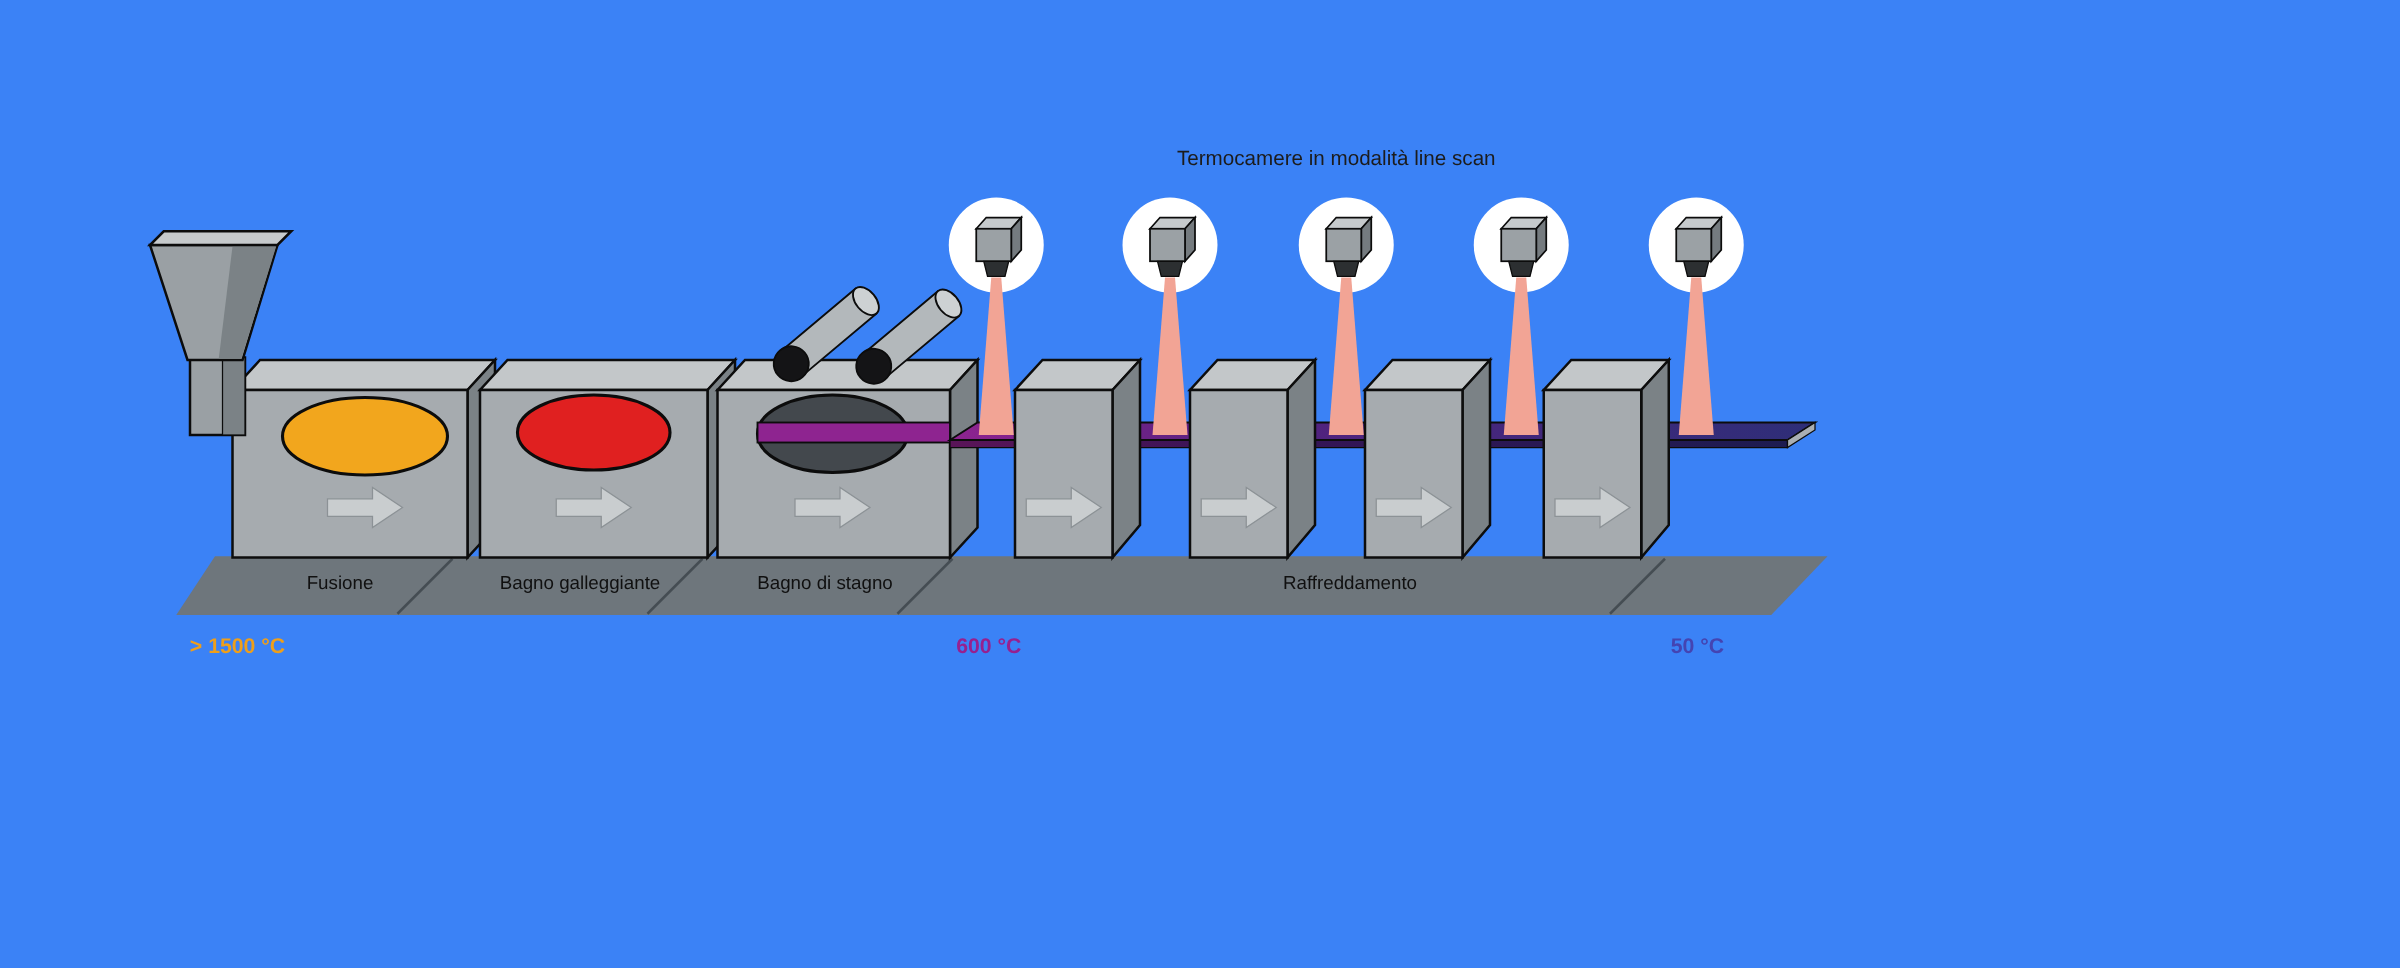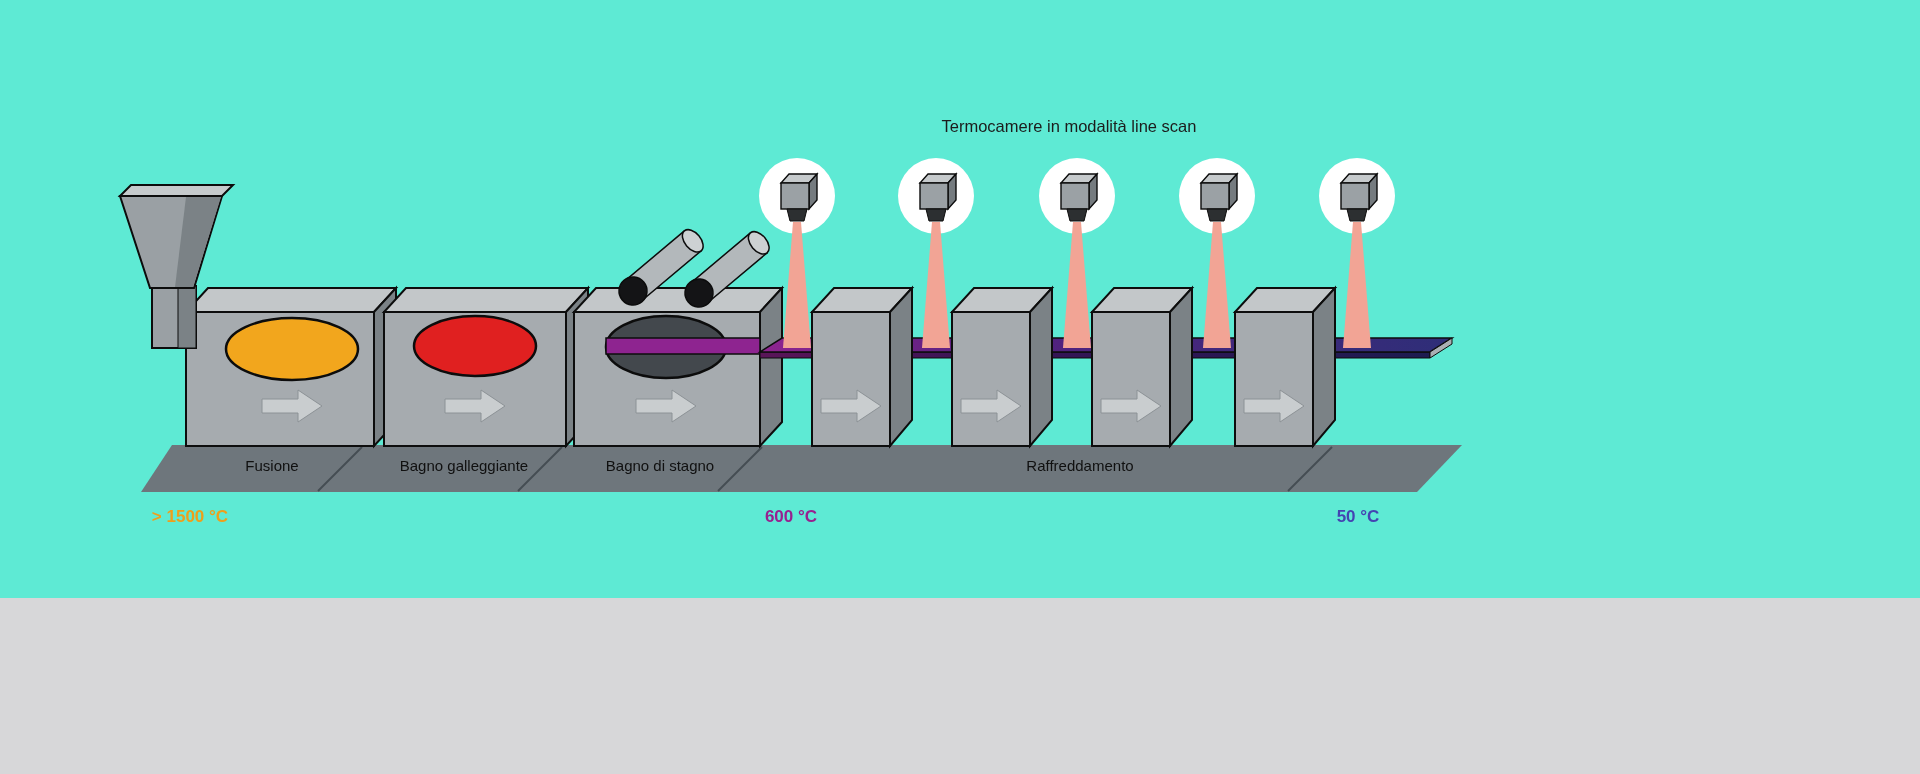--- a/index.html
+++ b/index.html
@@ -1,20 +1,20 @@
 <!DOCTYPE html>
 <html><head>
 <meta charset="utf-8">
 <style>
   html, body { margin: 0; padding: 0; background: #d7d7d9; }
   .canvas {
     position: relative;
     width: 1920px;
-    height: 598px;
-    background: #5eead4;
+    height: 774px;
+    background: #3b82f6;
     overflow: hidden;
     font-family: "Liberation Sans", sans-serif;
   }
   svg text {
     font-family: "Liberation Sans", sans-serif;
   }
   .floor-label { font-size: 15px; fill: #101010; }
   .temp-label  { font-size: 17px; font-weight: bold; }
   .title-label { font-size: 16.5px; fill: #1c1c1c; }
 </style>

